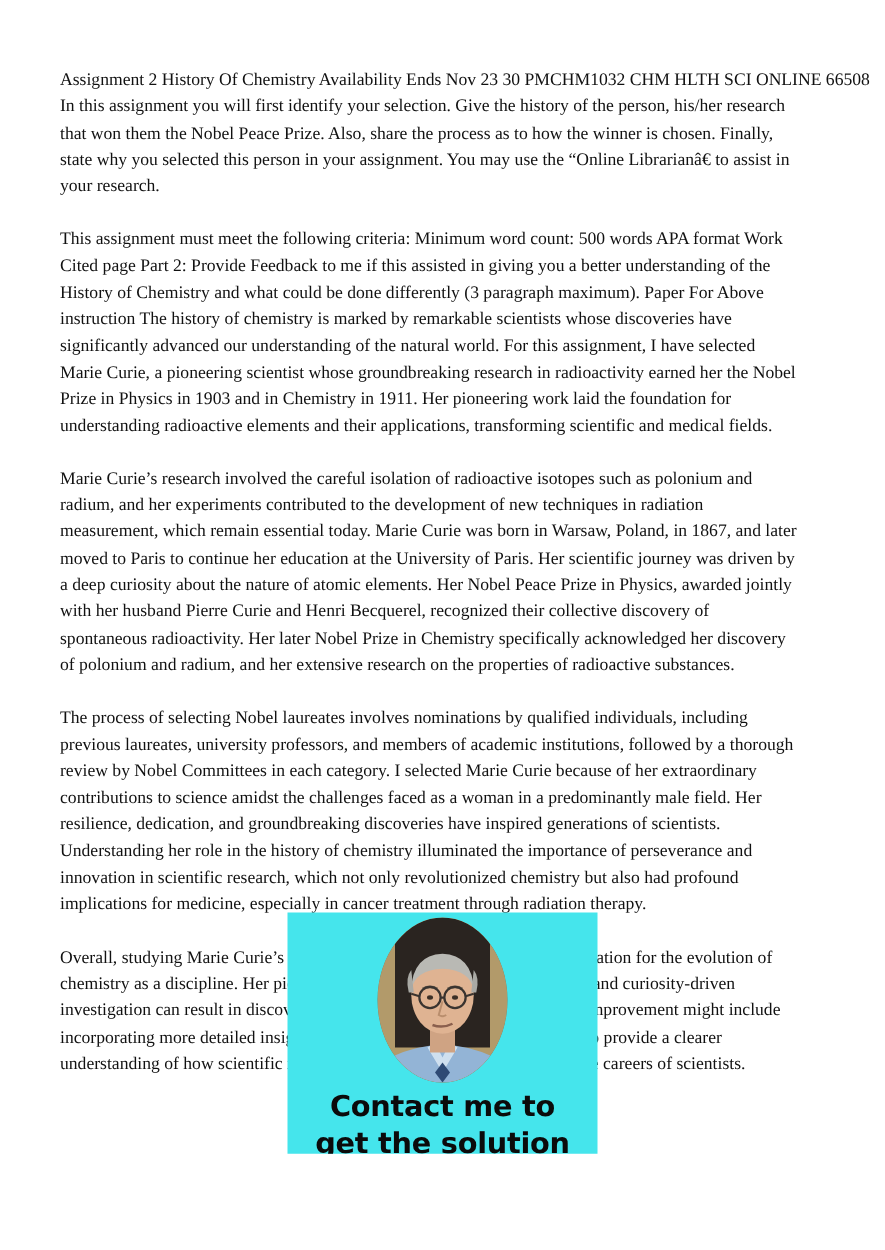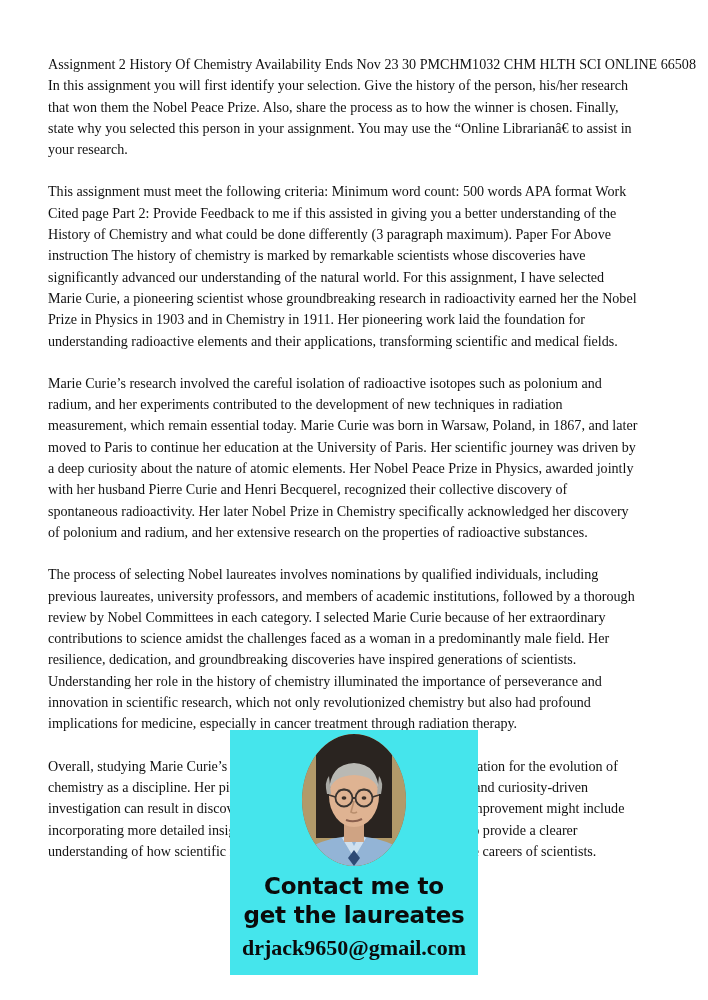--- a/index.html
+++ b/index.html
@@ -49,21 +49,21 @@
     font-family: Liberation Serif, serif;
   }
   p.para:last-child { margin-bottom: 0; }
 
   
   .contact-overlay {
     position: absolute;
     left: 230px;
     top: 730px;
     width: 248px;
-    height: 245px;
+    height: 193px;
     background: #45e5ec;
     z-index: 10;
     display: flex;
     flex-direction: column;
     align-items: center;
     overflow: hidden;
   }
 
   .portrait-wrap {
     margin-top: 4px;
@@ -164,17 +164,17 @@
 
         <path d="M52 67 L49 78 Q52 80 55 78" stroke="#b98e6d" stroke-width="1.6" fill="none"></path>
 
         <path d="M44 86 Q52 89 60 85" stroke="#8a5f4d" stroke-width="2" fill="none"></path>
       </g>
     </svg>
   </div>
 
   <div class="contact-line first">Contact me to</div>
 
-  <div class="contact-line">get the laureates</div>
+  <div class="contact-line">get the solution</div>
 
   <div class="contact-email">drjack9650@gmail.com</div>
 
 </div>
 
 </body></html>

